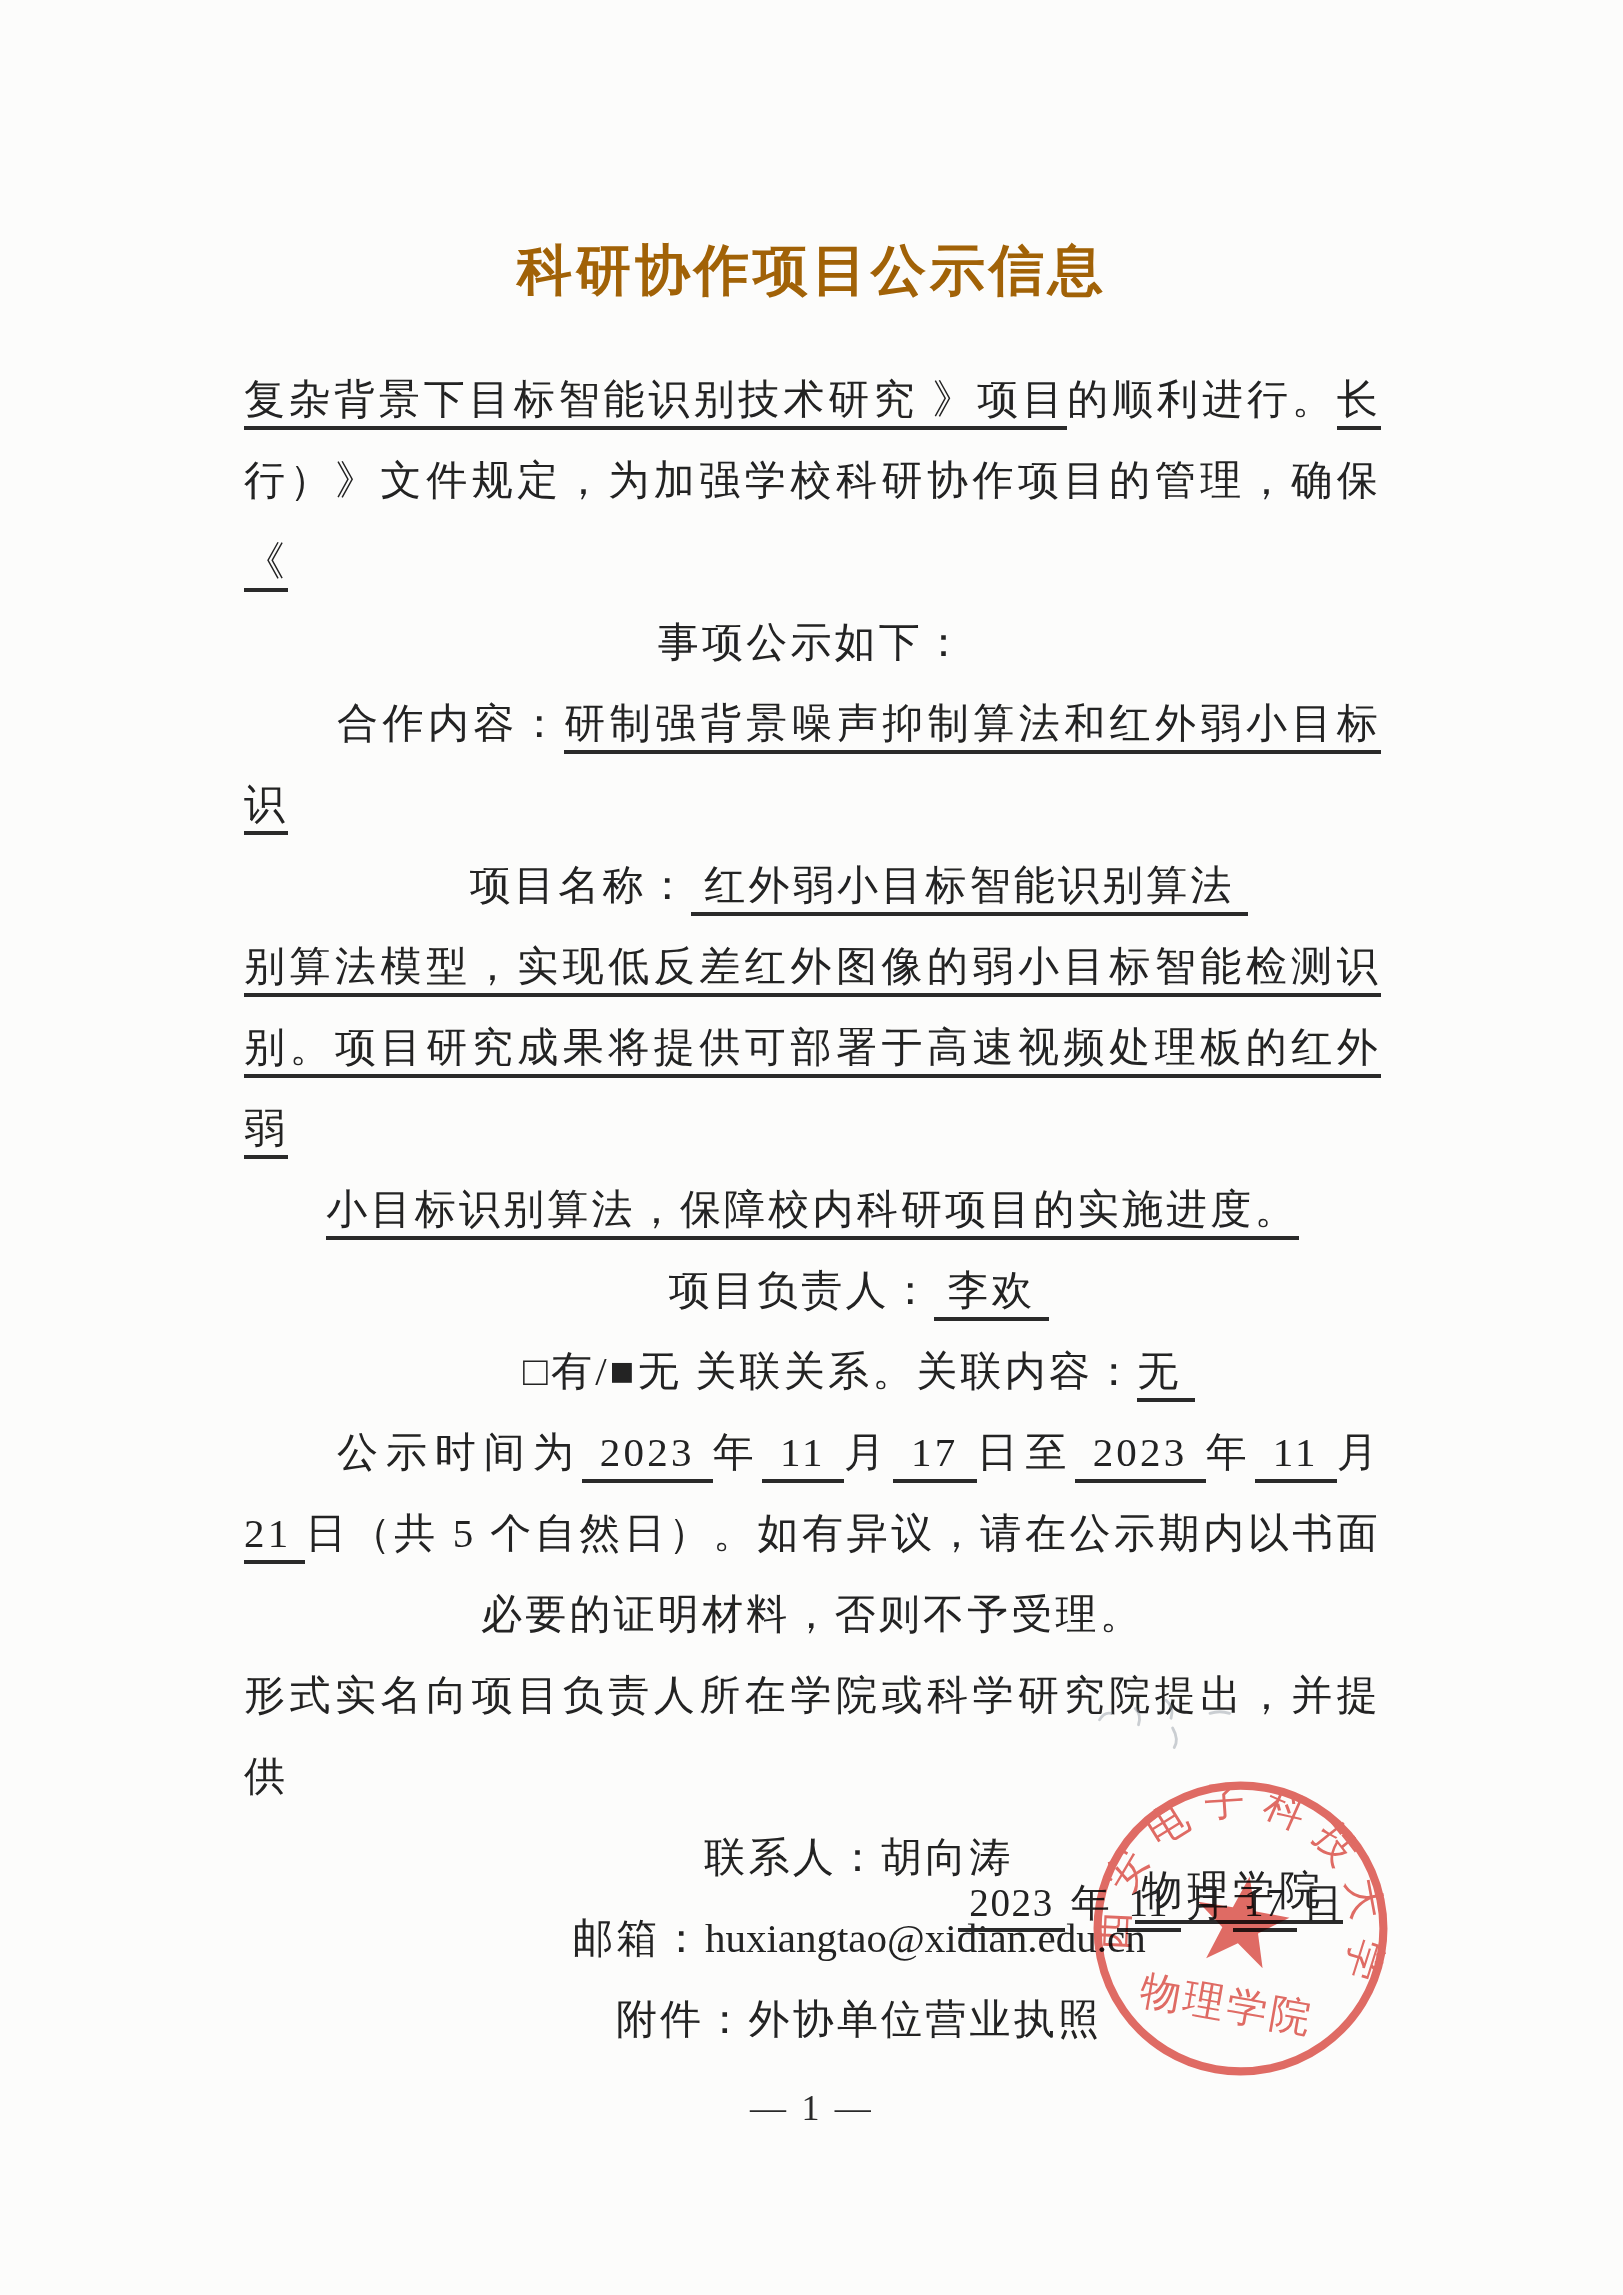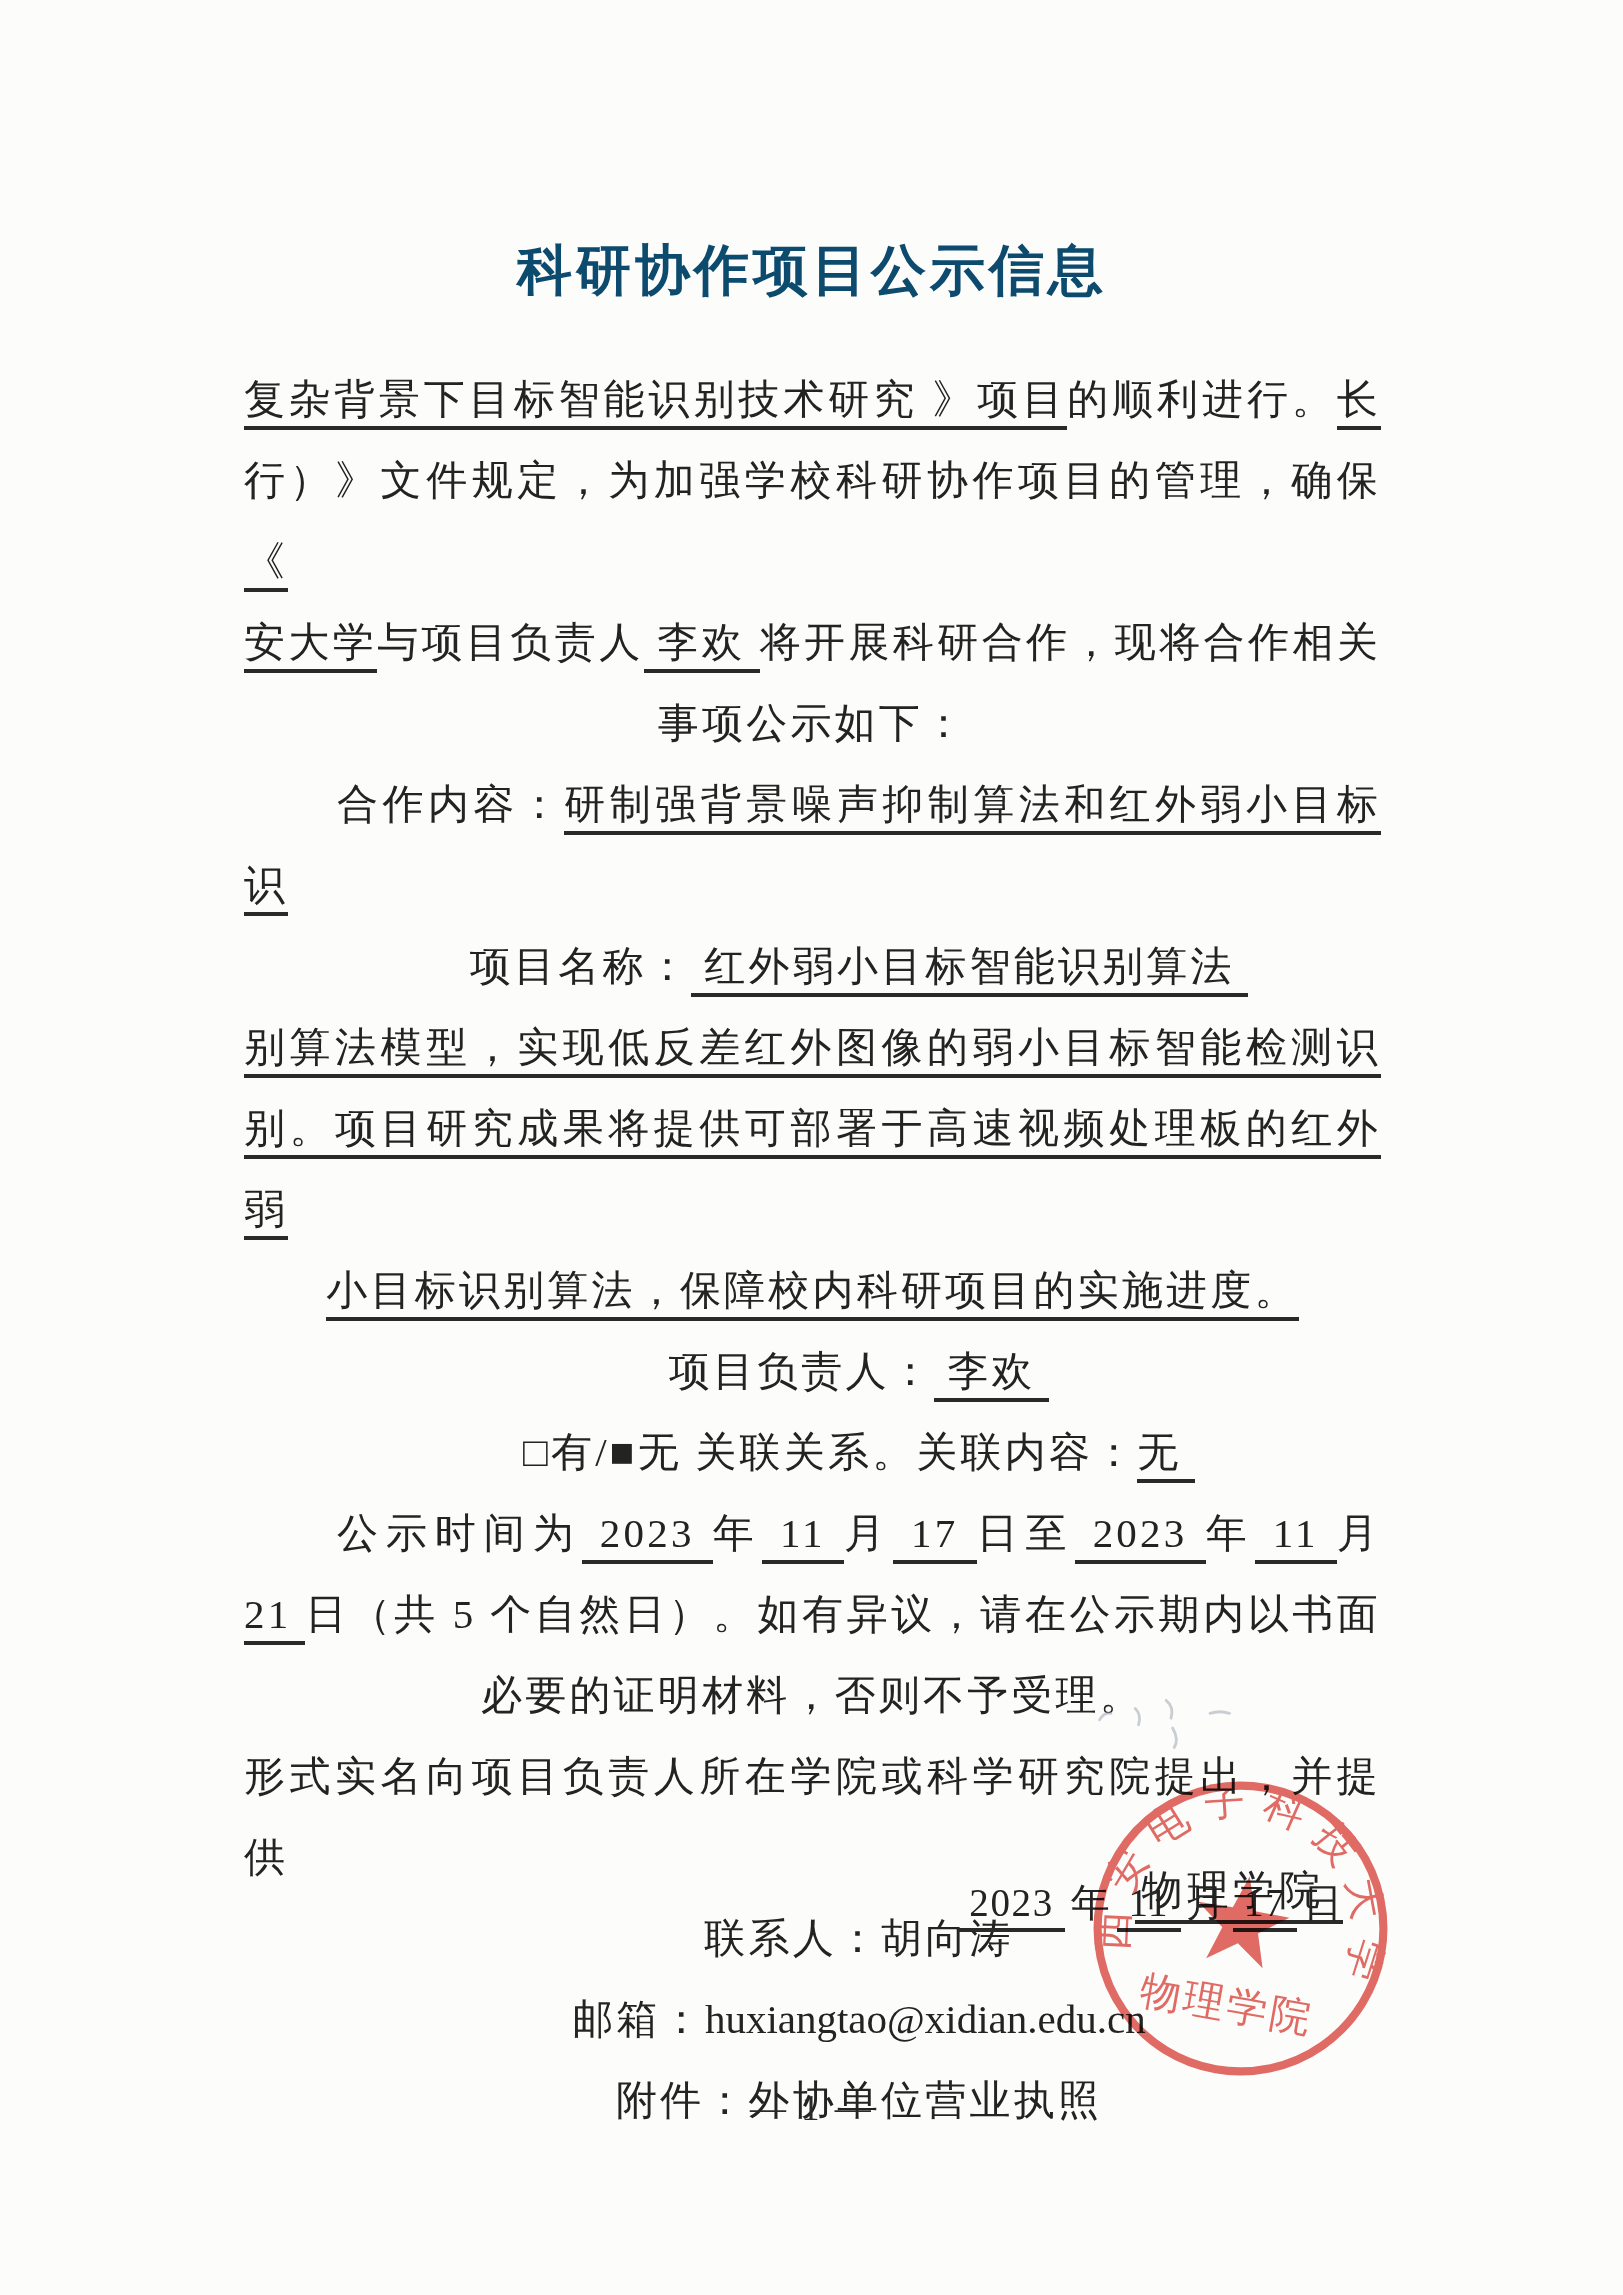--- a/index.html
+++ b/index.html
@@ -4,21 +4,21 @@
 <style>
   html,body{margin:0;padding:0;background:#e9e9e9;}
   .page{
     position:relative;width:1624px;height:2295px;margin:0 auto;
     background:#fcfcfb;overflow:hidden;
     font-family:"Liberation Serif","DejaVu Serif",serif;color:#232323;
   }
   .title{
     position:absolute;top:239px;left:0;width:100%;text-align:center;
     font-family:"Liberation Sans","DejaVu Sans",sans-serif;font-weight:bold;
-    font-size:55px;letter-spacing:4px;line-height:62px;color:#0c4a6e;
+    font-size:55px;letter-spacing:4px;line-height:62px;color:#a16207;
   }
   .body-text{position:absolute;left:244px;top:359px;width:1137px;font-size:41px;}
   .line{line-height:81px;letter-spacing:3.2px;text-align:center;white-space:normal;}
   .line.j{text-align:justify;text-align-last:justify;text-justify:inter-character;}
   .line.ind{text-indent:93px;}
   .u{border-bottom:4px solid #2a2a2a;padding-bottom:4px;}
   .latin{letter-spacing:0;}
   .sig-dept{position:absolute;top:1869px;left:1135px;font-size:41px;line-height:42px;letter-spacing:4.9px;}
   .sig-dept .u{padding:0 18px 6.5px 6.5px;}
   .sig-date{position:absolute;top:1882px;left:958px;font-size:39px;line-height:41px;letter-spacing:1.6px;}
@@ -34,21 +34,20 @@
 </head>
 <body>
 
 <div class="page">
 
   <div class="title">科研协作项目公示信息</div>
 
   <div class="body-text">
     <div class="line j"><span class="u">复杂背景下目标智能识别技术研究&nbsp;》项目</span><span>的顺利进行。</span><span class="u">长</span></div>
     <div class="line j"><span>行）》文件规定，为加强学校科研协作项目的管理，确保</span><span class="u">《</span></div>
-    <div class="line j"><span class="u">安大学</span><span>与项目负责人</span><span class="u">&nbsp;李欢&nbsp;</span><span>将开展科研合作，现将合作相关</span></div>
     <div class="line"><span>事项公示如下：</span></div>
     <div class="line ind j"><span>合作内容：</span><span class="u">研制强背景噪声抑制算法和红外弱小目标识</span></div>
     <div class="line ind"><span>项目名称：</span><span class="u">&nbsp;红外弱小目标智能识别算法&nbsp;</span></div>
     <div class="line j"><span class="u">别算法模型，实现低反差红外图像的弱小目标智能检测识</span></div>
     <div class="line j"><span class="u">别。项目研究成果将提供可部署于高速视频处理板的红外弱</span></div>
     <div class="line"><span class="u">小目标识别算法，保障校内科研项目的实施进度。</span></div>
     <div class="line ind"><span>项目负责人：</span><span class="u">&nbsp;李欢&nbsp;</span></div>
     <div class="line ind"><span>□有/■无&nbsp;关联关系。关联内容：</span><span class="u">无&nbsp;</span></div>
     <div class="line ind j"><span>公示时间为</span><span class="u">&nbsp;2023&nbsp;</span><span>年</span><span class="u">&nbsp;11&nbsp;</span><span>月</span><span class="u">&nbsp;17&nbsp;</span><span>日至</span><span class="u">&nbsp;2023&nbsp;</span><span>年</span><span class="u">&nbsp;11&nbsp;</span><span>月</span></div>
     <div class="line j"><span class="u">21&nbsp;</span><span>日（共&nbsp;5&nbsp;个自然日）。如有异议，请在公示期内以书面</span></div>

